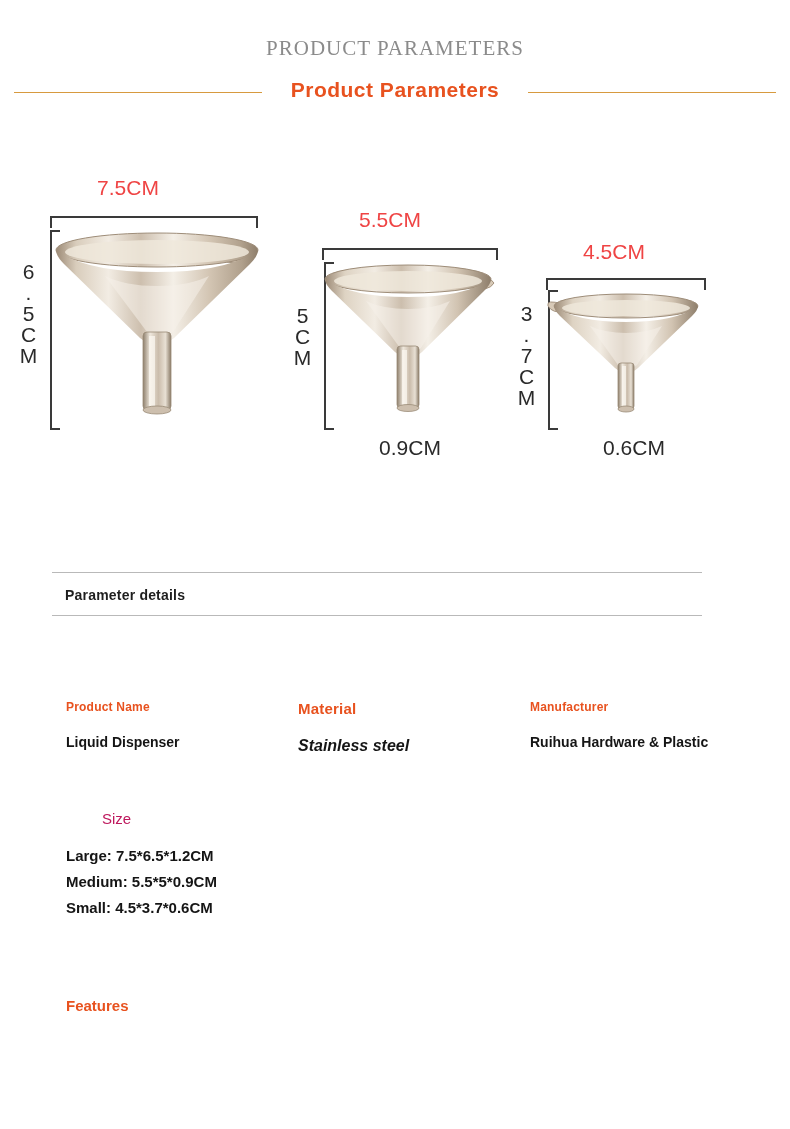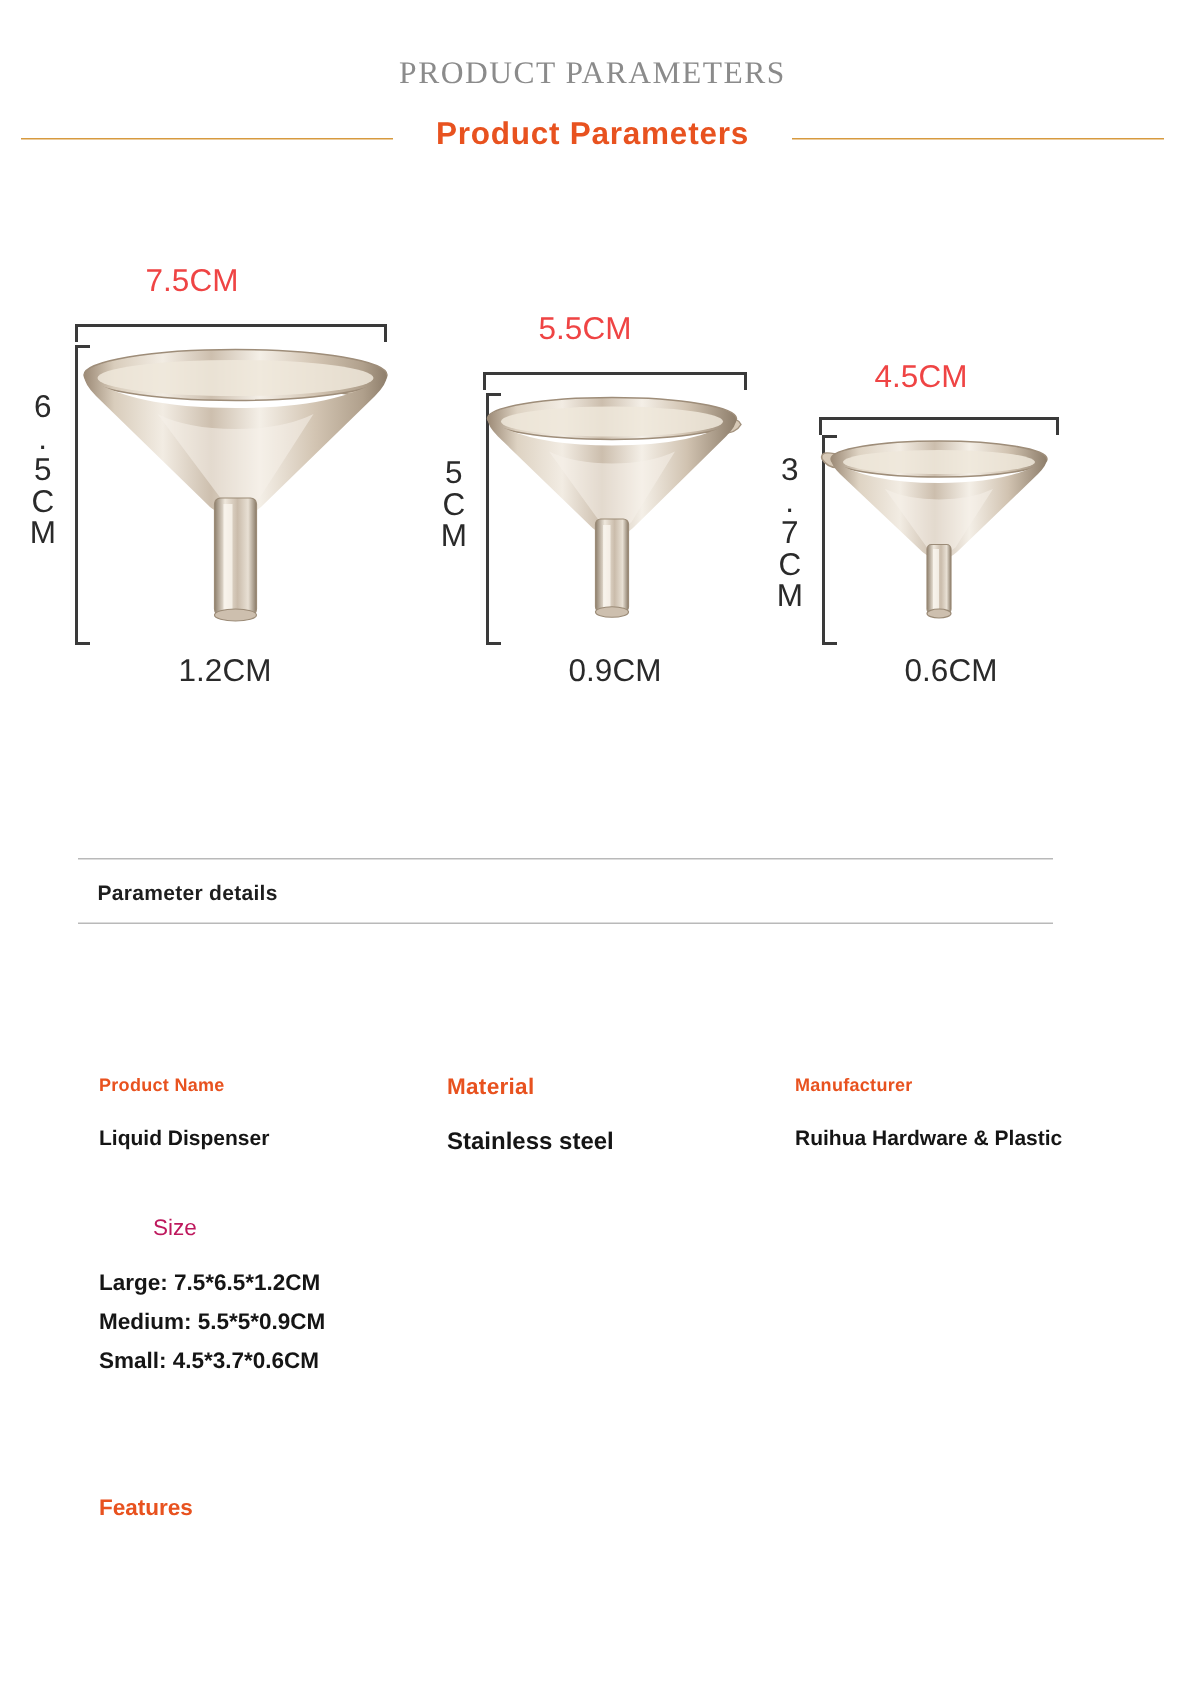--- a/index.html
+++ b/index.html
@@ -126,42 +126,42 @@
     font-size: 14px;
     font-weight: bold;
     color: #1e1e1e;
     padding: 14px 0 12px 13px;
     letter-spacing: 0.2px;
   }
 
   .spec-grid {
     position: absolute;
     left: 66px;
-    top: 716px;
+    top: 700px;
     width: 700px;
   }
   .spec-row {
     display: flex;
     width: 700px;
   }
   .spec-col { width: 232px; }
   .spec-col.wide { width: 236px; }
   .spec-key {
     color: #e8521f;
     font-size: 12px;
     font-weight: bold;
     letter-spacing: 0.2px;
   }
   .spec-val {
     margin-top: 20px;
     font-size: 14px;
     font-weight: bold;
     color: #151515;
   }
-  .spec-val.big { font-size: 16px; }
+  .spec-val.big { font-size: 16px; font-style: italic; }
 
   .size-block {
     position: absolute;
     left: 66px;
     top: 810px;
     width: 420px;
   }
   .size-key {
     color: #be185d;
     font-size: 15px;
@@ -251,21 +251,20 @@
       <ellipse cx="112" cy="24" rx="92" ry="12" fill="#efe7da" opacity="0.85"></ellipse>
 
       <path d="M11 22 q0 6 8 14 L95 110 q17 14 34 0 L205 36 q8 -8 8 -14 q-30 22 -101 22 q-71 0 -101 -22 z" fill="url(#bowlLg)"></path>
       <path d="M60 48 q20 10 52 10 q32 0 52 -10 L128 104 q-13 11 -26 0 z" fill="#f6f1e9" opacity="0.55"></path>
 
       <rect x="98" y="104" width="28" height="78" rx="4" fill="url(#tubeLg)" stroke="#9b8b77" stroke-width="0.8"></rect>
       <rect x="104" y="108" width="6" height="70" fill="#fbf7f0" opacity="0.75"></rect>
       <ellipse cx="112" cy="182" rx="14" ry="4" fill="#cdbfae" stroke="#9b8b77" stroke-width="0.8"></ellipse>
     </svg>
 
-    <div class="bottom-label" style="left:70px;top:296px;width:160px;">1.2CM</div>
   </div>
 
   <div class="funnel-group" style="left:280px;top:0;width:250px;height:340px;">
     <div class="top-label" style="left:30px;top:68px;width:160px;">5.5CM</div>
     <div class="top-rule" style="left:42px;top:108px;width:176px;"></div>
     <div class="top-tick" style="left:42px;top:108px;height:12px;"></div>
     <div class="top-tick" style="left:216px;top:108px;height:12px;"></div>
 
     <div class="side-label" style="left:12px;top:164px;">5CM</div>
     <div class="side-rule" style="left:44px;top:122px;height:168px;"></div>

